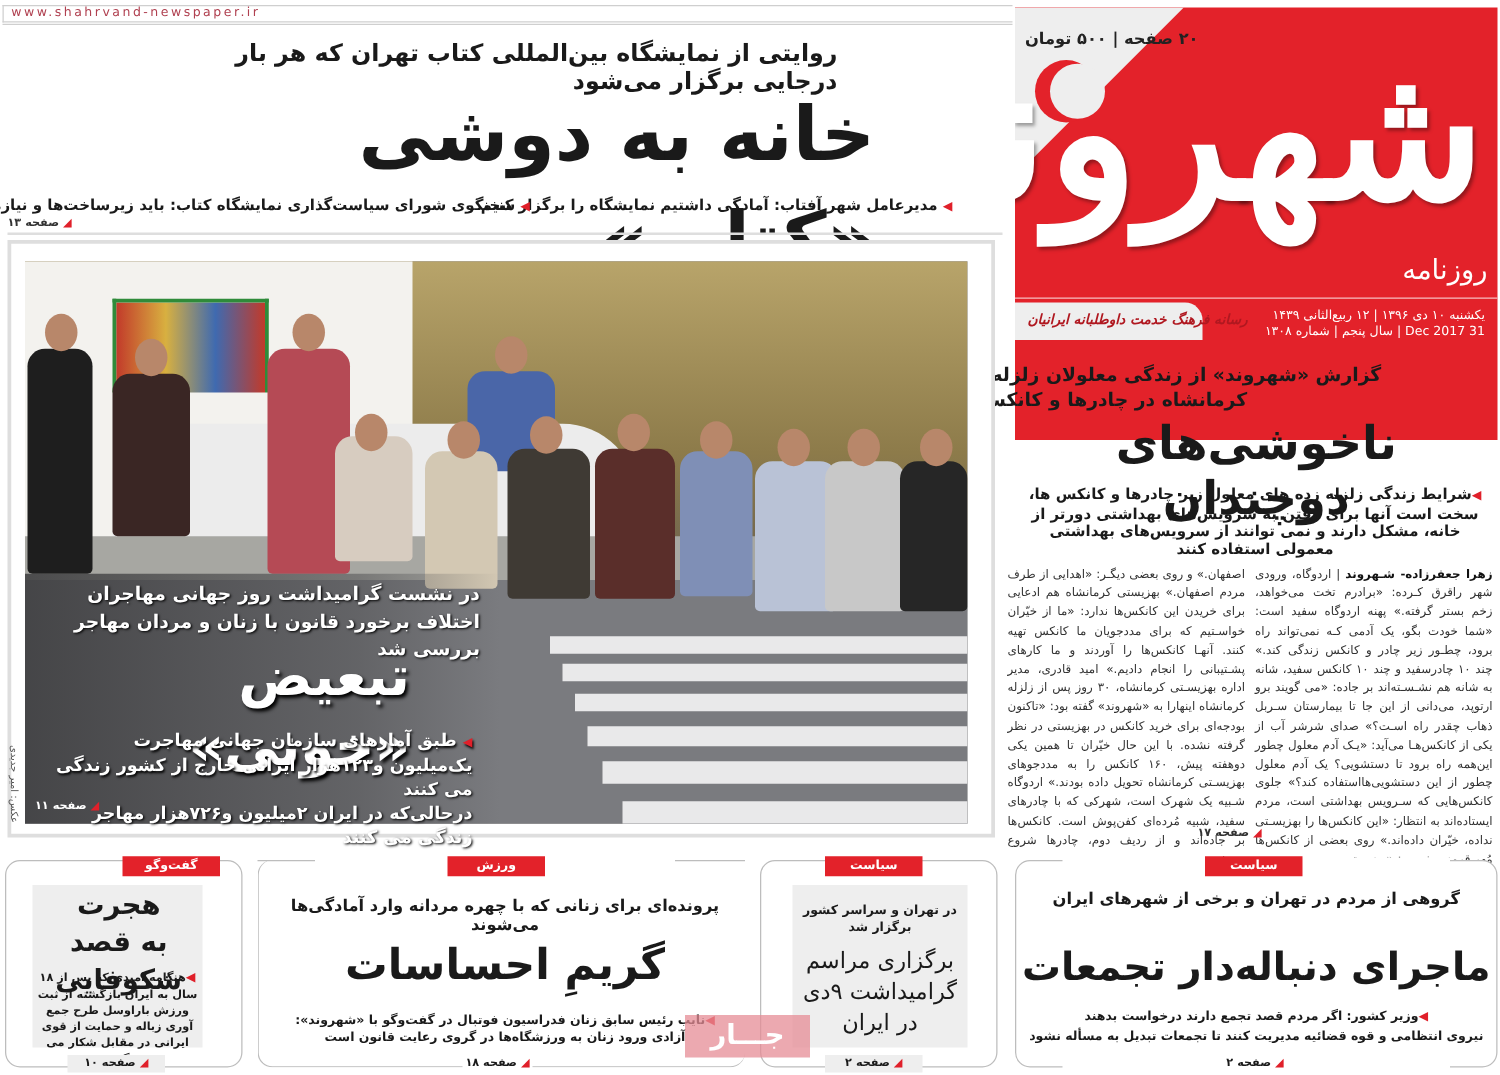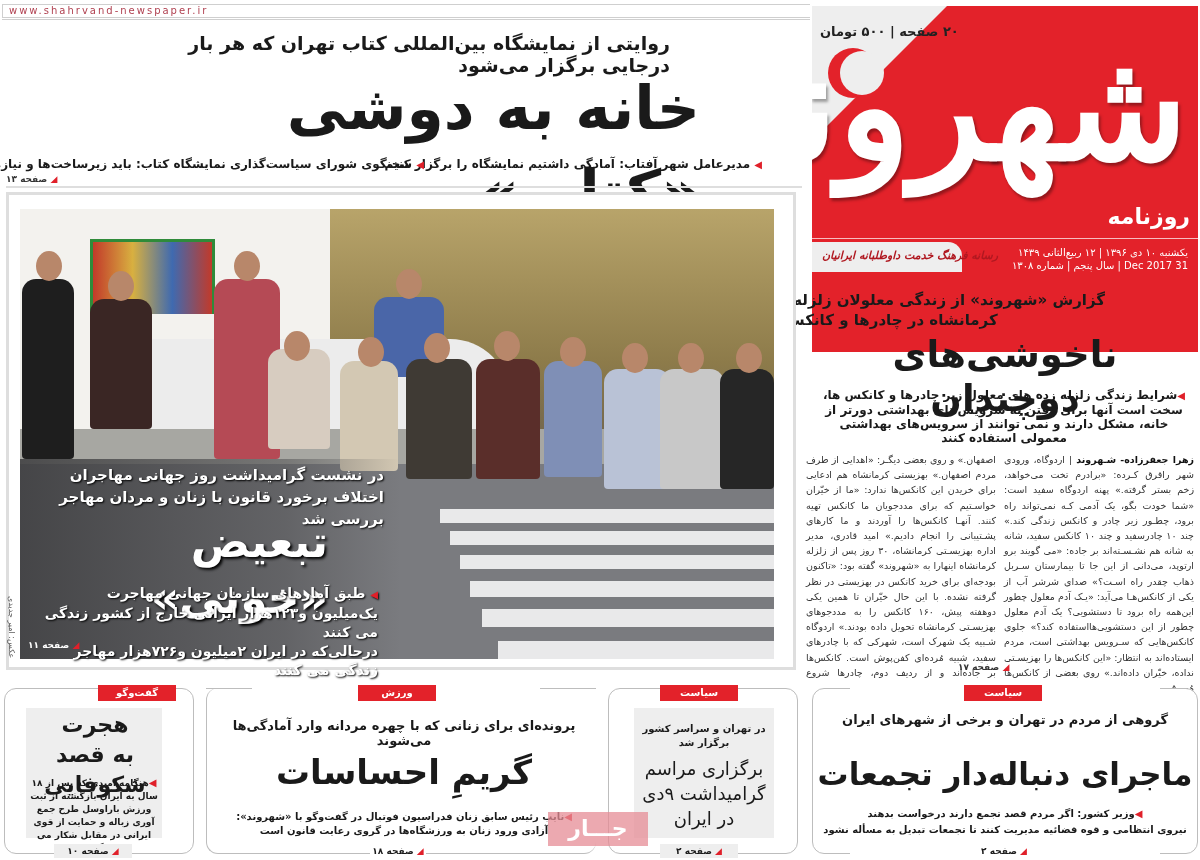--- a/index.html
+++ b/index.html
@@ -20,21 +20,21 @@
   .pageref { position: absolute; font-size: 9px; font-weight: bold; color: #333; }
   .pageref .tri { color: #e0202a; }
 
   
   .masthead { position: absolute; left: 812px; top: 6px; width: 386px; height: 346px; background: #e3222a; overflow: hidden; }
   .mast-corner { position: absolute; left: 0; top: 0; width: 0; height: 0; border-top: 135px solid #eeeeee; border-right: 135px solid transparent; }
   .mast-price { position: absolute; left: 8px; top: 18px; font-size: 13px; font-weight: bold; color: #222; }
   .crescent { position: absolute; left: 16px; top: 42px; width: 50px; height: 50px; border-radius: 50%; background: #e3222a; }
   .crescent::after { content: ""; position: absolute; left: 12px; top: 3px; width: 44px; height: 44px; border-radius: 50%; background: #eeeeee; }
   .mast-logo { position: absolute; right: 10px; top: -10px; font-size: 150px; font-weight: bold; color: #ffffff; line-height: 220px; font-family: "DejaVu Serif", serif; text-shadow: 2px 3px 3px rgba(0,0,0,0.35); }
-  .mast-daily { position: absolute; right: 8px; top: 198px; font-size: 22px; font-weight: bold; color: #fff; }
+  .mast-daily { position: absolute; right: 8px; top: 198px; font-size: 22px; font-weight: normal; color: #fff; }
   .mast-line { position: absolute; left: 0; right: 0; top: 232px; height: 1px; background: #ffffff; opacity: 0.7; }
   .mast-slogan-box { position: absolute; left: 0; top: 236px; width: 150px; height: 30px; background: #eeeeee; border-top-right-radius: 14px; }
   .mast-slogan { position: absolute; left: 10px; top: 243px; font-size: 11px; color: #b01820; font-family: "DejaVu Serif", serif; font-style: italic; font-weight: bold; }
   .mast-date { position: absolute; right: 10px; top: 240px; font-size: 10px; color: #fff; text-align: right; line-height: 13px; }
 
   
   .r-kicker { position: absolute; left: 768px; top: 290px; width: 380px; text-align: left; font-size: 15px; font-weight: bold; line-height: 20px; }
   .r-title { position: absolute; left: 815px; top: 333px; width: 380px; text-align: center; font-size: 37px; font-weight: bold; line-height: 44px; letter-spacing: -1px; }
   .r-lead { position: absolute; left: 815px; top: 388px; width: 378px; text-align: center; font-size: 12px; font-weight: bold; line-height: 14px; }
   .col { position: absolute; top: 452px; width: 190px; font-size: 9.5px; line-height: 15.2px; text-align: justify; color: #333; }

